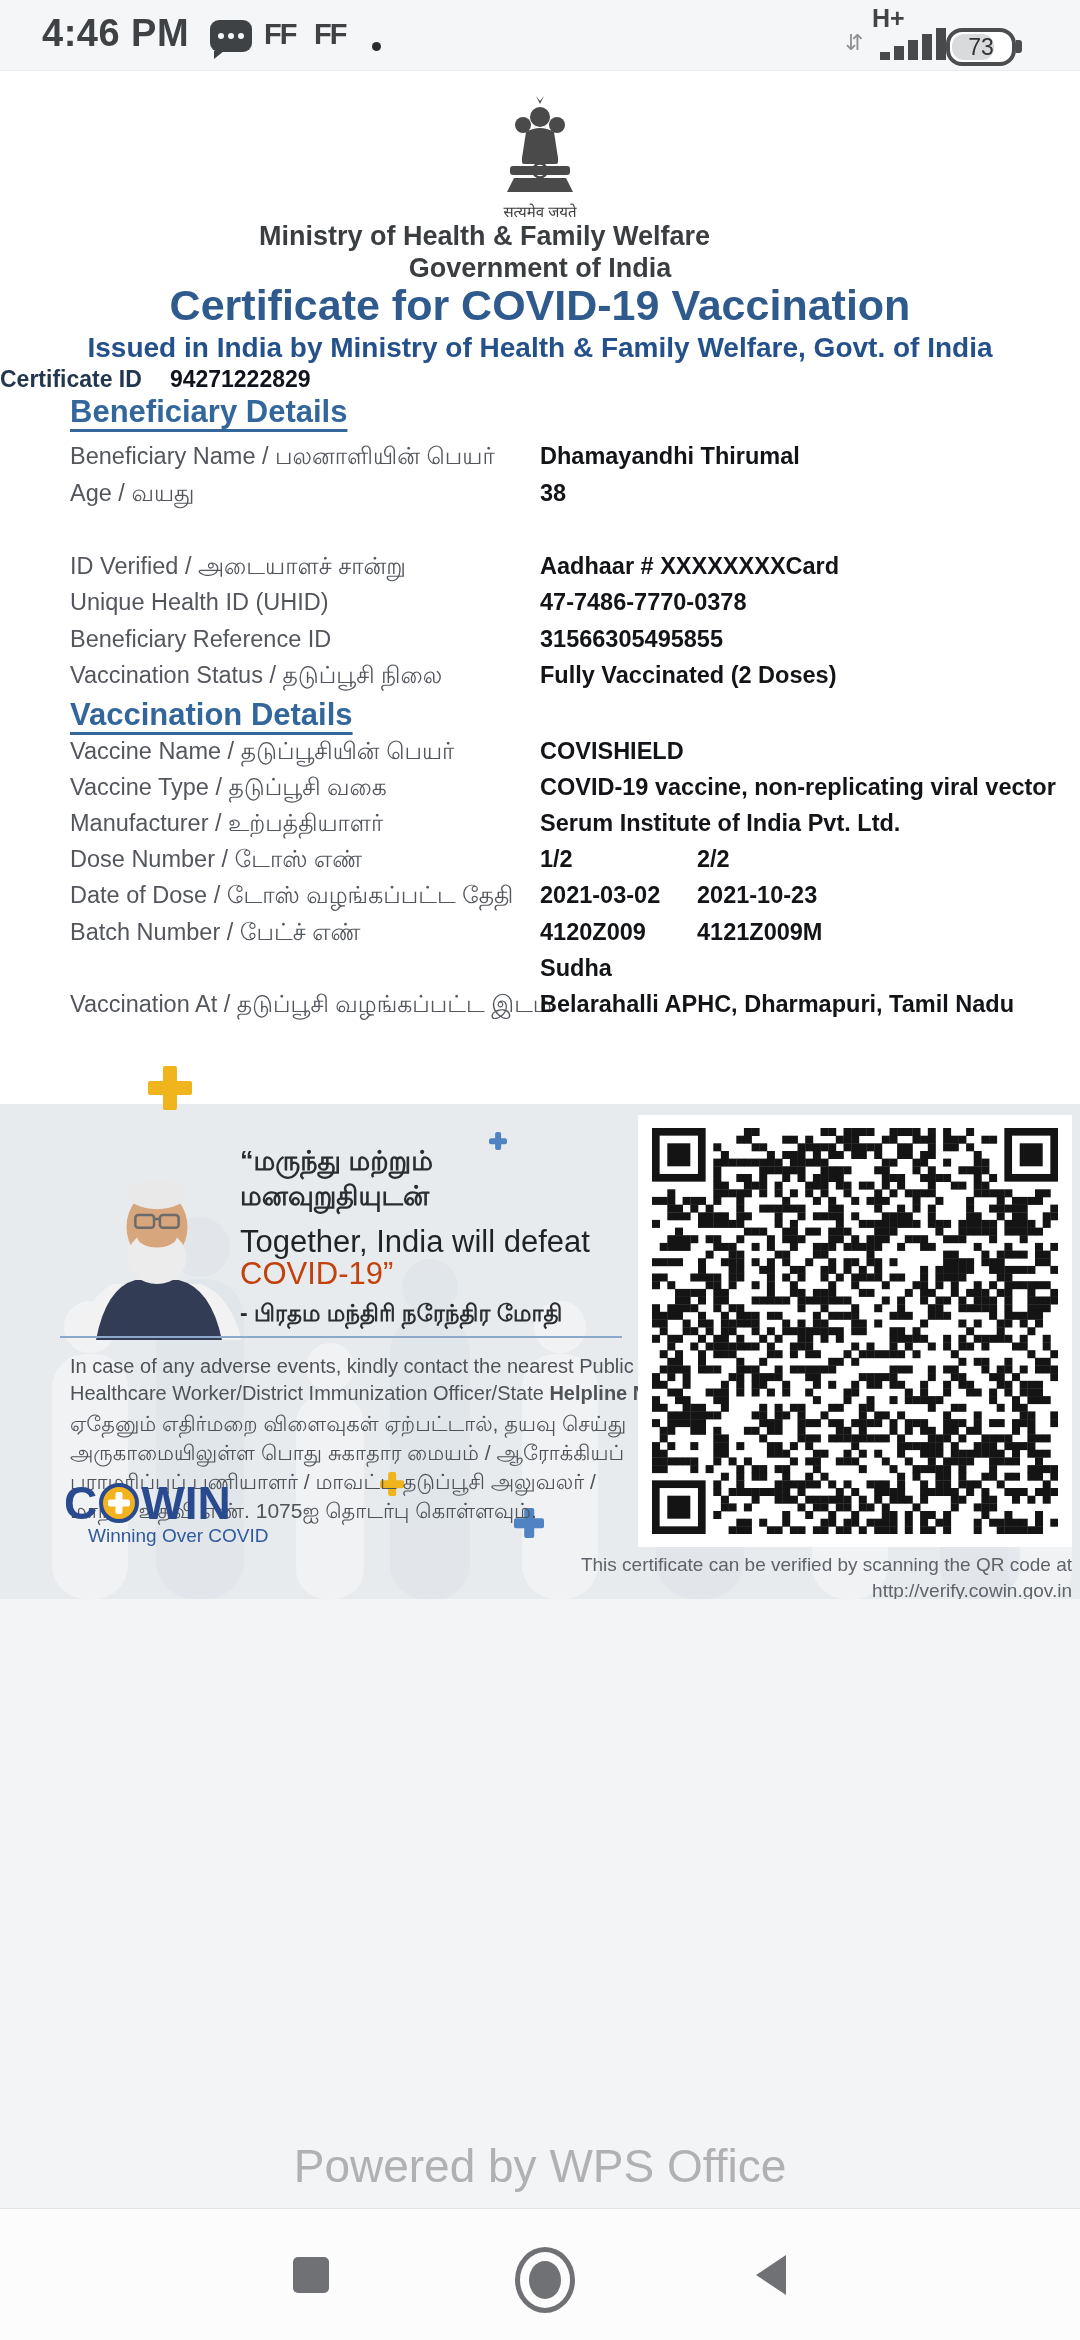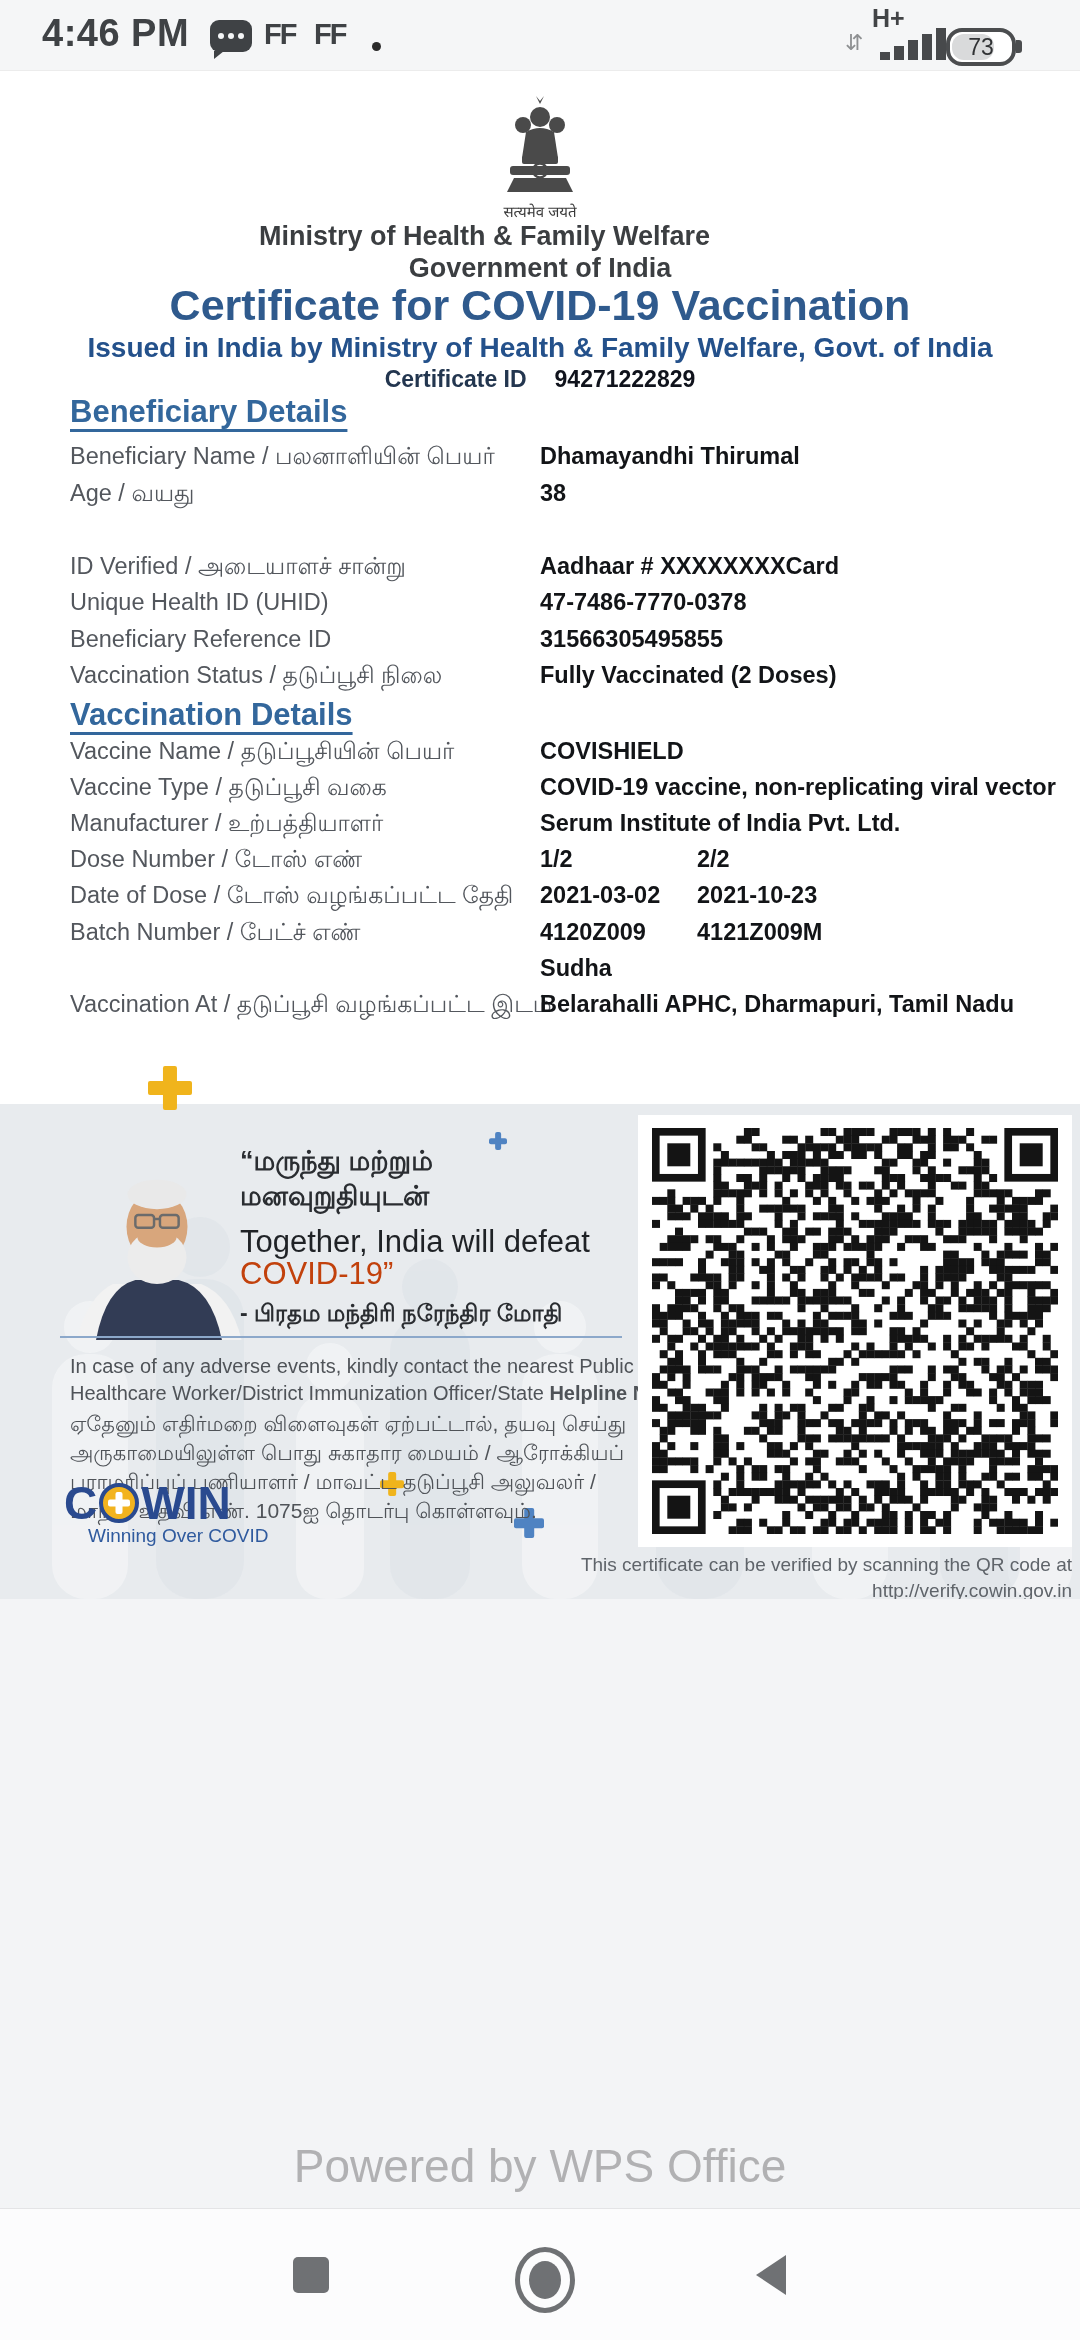--- a/index.html
+++ b/index.html
@@ -26,21 +26,21 @@
   .sb-batt::after{content:"";position:absolute;right:-10px;top:8px;width:6px;height:13px;background:#4b4d4f;border-radius:0 3px 3px 0;}
   .sb-batt .fill{position:absolute;left:2px;top:2px;bottom:2px;width:68%;background:#d9dadb;border-radius:12px;}
   .sb-batt .num{position:absolute;left:0;top:2px;width:100%;text-align:center;font-size:23px;color:#303234;}
   
   .emblem{position:absolute;left:480px;top:96px;}
   .motto{position:absolute;left:0;top:201px;width:1080px;text-align:center;font-size:15px;color:#3a3a3a;}
   .ministry1{position:absolute;left:0;top:221px;width:969px;text-align:center;font-size:27px;font-weight:bold;color:#3b3e41;}
   .ministry2{position:absolute;left:0;top:253px;width:1080px;text-align:center;font-size:27px;font-weight:bold;color:#3b3e41;}
   .cert-title{position:absolute;left:0;top:281px;width:1080px;text-align:center;font-size:43px;font-weight:bold;color:#2f5a8d;}
   .cert-sub{position:absolute;left:0;top:332px;width:1080px;text-align:center;font-size:28px;font-weight:bold;color:#24518b;}
-  .cert-id{position:absolute;left:0;top:366px;width:1080px;display:flex;justify-content:center;gap:28px;font-size:23px;font-weight:bold;}
+  .cert-id{position:absolute;left:0;top:366px;width:1080px;display:flex;gap:28px;font-size:23px;font-weight:bold;}
   .cert-id .lab{color:#23364f}.cert-id .val{color:#10131c}
   
   .sec-head{position:absolute;left:70px;font-size:31px;font-weight:bold;color:#33679c;text-decoration:underline;text-decoration-thickness:2.5px;text-underline-offset:7px;}
   .row{position:absolute;left:0;width:1080px;height:32px;line-height:32px;}
   .row .lbl{position:absolute;left:70px;font-size:23.5px;color:#53575d;}
   .row .val{position:absolute;left:540px;font-size:23.5px;font-weight:bold;color:#121417;white-space:nowrap;}
   .row .val2{position:absolute;left:697px;font-size:23.5px;font-weight:bold;color:#121417;white-space:nowrap;}
   
   .banner{position:absolute;left:0;top:1104px;width:1080px;height:495px;background:#e8ebee;}
   .crowd{position:absolute;left:0;top:0;}

